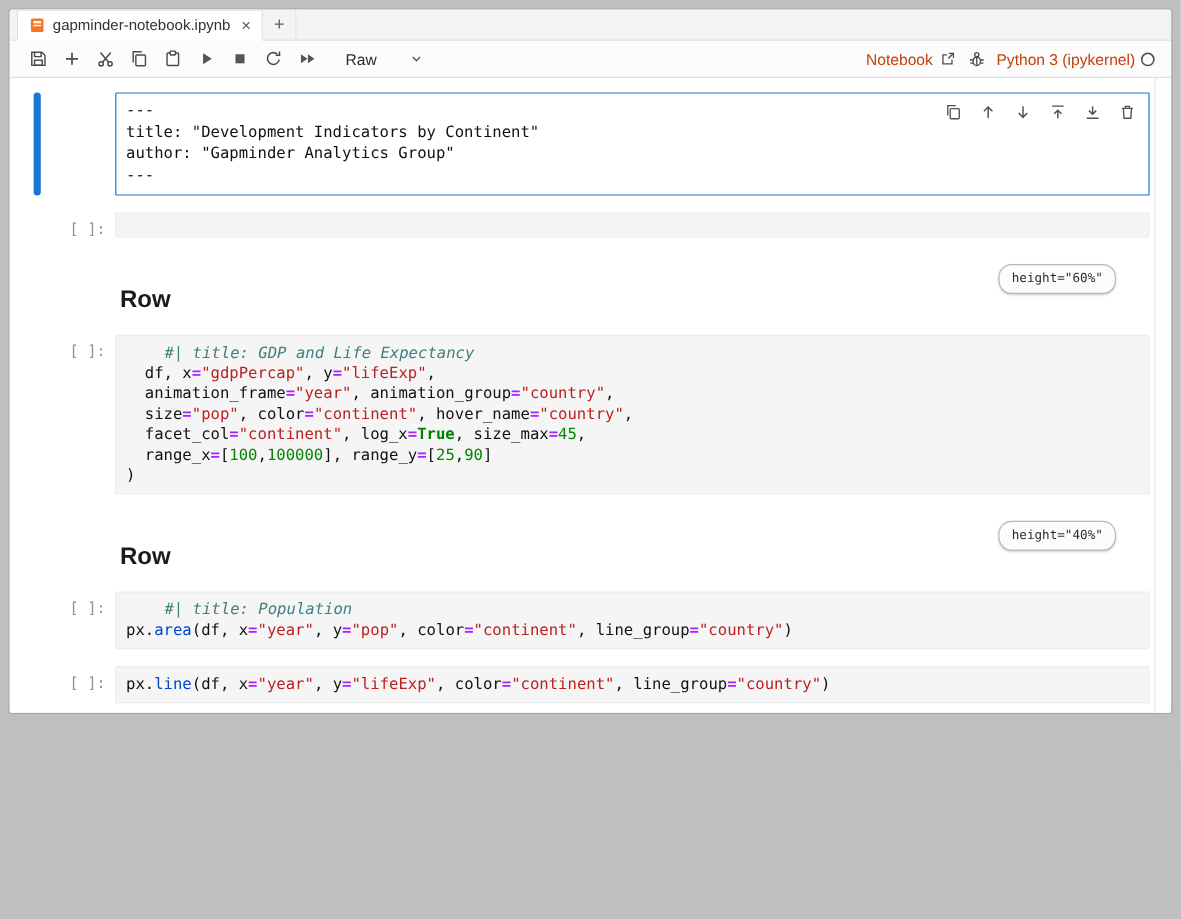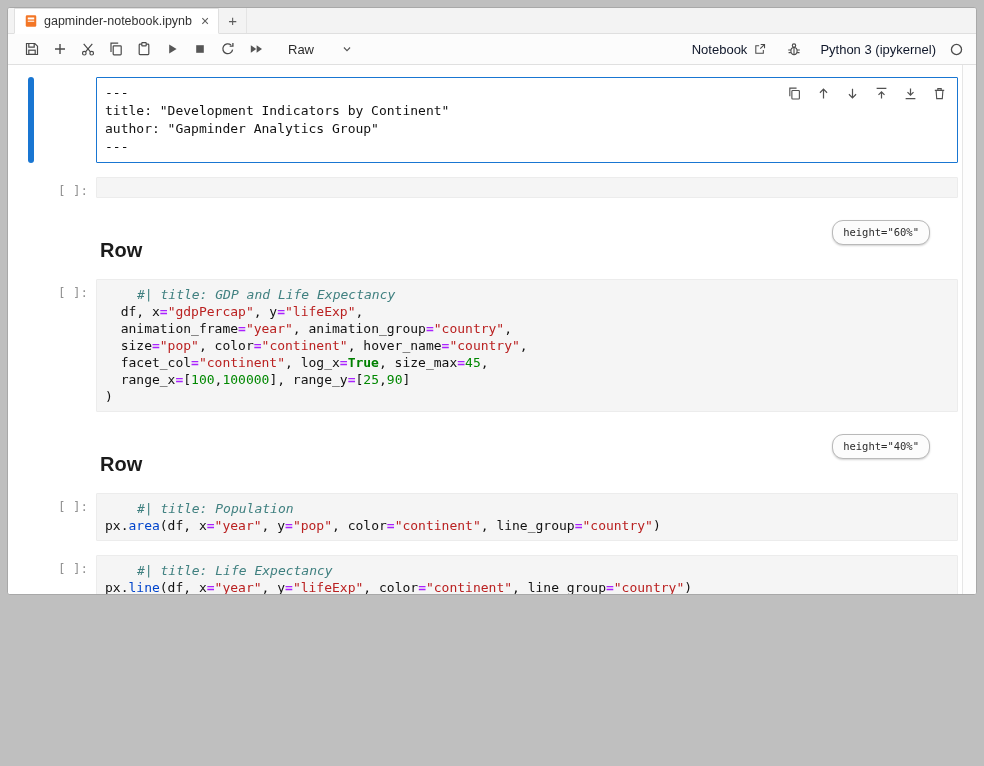--- a/index.html
+++ b/index.html
@@ -12,21 +12,21 @@
   .tab{position:relative;z-index:1;margin-bottom:-1px;display:flex;align-items:center;gap:6px;background:#fff;border:1px solid #e0e0e0;border-bottom:1px solid #fff;padding:0 9px;font-size:12.5px;color:#333;cursor:pointer;}
   .tab-close{color:#5c5c5c;font-size:14px;line-height:1;margin-left:3px;cursor:pointer;}
   .newtab{width:27px;display:flex;align-items:center;justify-content:center;color:#5c5c5c;font-size:15px;border-right:1px solid #e4e4e4;cursor:pointer;}
 
   
   .toolbar{height:30px;flex:none;display:flex;align-items:center;background:#fcfcfc;border-bottom:1px solid #e0e0e0;padding:0 12px 0 10px;gap:1px;}
   button{background:none;border:none;padding:0;cursor:pointer;}
   .tbtn{width:27px;height:24px;display:flex;align-items:center;justify-content:center;border-radius:2px;}
   .tbtn svg,.ct-btn svg{display:block;}
   .celltype{margin-left:12px;display:flex;align-items:center;gap:26px;font-size:13px;color:#2b2b2b;padding:2px 6px;cursor:pointer;}
-  .tb-right{margin-left:auto;display:flex;align-items:center;gap:13px;font-size:13px;color:#0f172a;}
+  .tb-right{margin-left:auto;display:flex;align-items:center;gap:3px;font-size:13px;color:#c2410c;}
   .nb-link{display:flex;align-items:center;gap:6px;cursor:pointer;}
 
   
   .content{flex:1;position:relative;background:#fff;overflow:hidden;padding-top:12px;}
   .scroll-gutter{position:absolute;top:0;right:0;bottom:0;width:13px;border-left:1px solid #e6e6e6;background:#fdfdfd;}
 
   .cell{display:flex;align-items:stretch;margin:0 18px 14px 20px;}
   .collapser{flex:none;width:6px;border-radius:3px;background:transparent;cursor:pointer;}
   .cell.active .collapser{background:var(--accent,#1976d2);}
   .prompt{flex:none;width:62px;box-sizing:border-box;text-align:right;padding:6px 8px 0 0;font-family:"DejaVu Sans Mono",monospace;font-size:12.5px;color:#929292;}
@@ -257,21 +257,20 @@
               <div class="code-line"><span class="tok-p">px.</span><span class="tok-f">area</span><span class="tok-p">(df, x</span><span class="tok-o">=</span><span class="tok-s">"year"</span><span class="tok-p">, y</span><span class="tok-o">=</span><span class="tok-s">"pop"</span><span class="tok-p">, color</span><span class="tok-o">=</span><span class="tok-s">"continent"</span><span class="tok-p">, line_group</span><span class="tok-o">=</span><span class="tok-s">"country"</span><span class="tok-p">)</span></div>
             </div>
         </div>
       </div>
 
       <div class="cell">
         <div class="collapser"></div>
         <div class="prompt">[ ]:</div>
         <div class="editor code-editor">
           <div class="code-lines">
-              <div class="code-line"><span class="tok-c">#| title: Life Expectancy</span></div>
               <div class="code-line"><span class="tok-p">px.</span><span class="tok-f">line</span><span class="tok-p">(df, x</span><span class="tok-o">=</span><span class="tok-s">"year"</span><span class="tok-p">, y</span><span class="tok-o">=</span><span class="tok-s">"lifeExp"</span><span class="tok-p">, color</span><span class="tok-o">=</span><span class="tok-s">"continent"</span><span class="tok-p">, line_group</span><span class="tok-o">=</span><span class="tok-s">"country"</span><span class="tok-p">)</span></div>
             </div>
         </div>
       </div>
 
     </div>
   </div>
 </div>
 
 </body></html>

